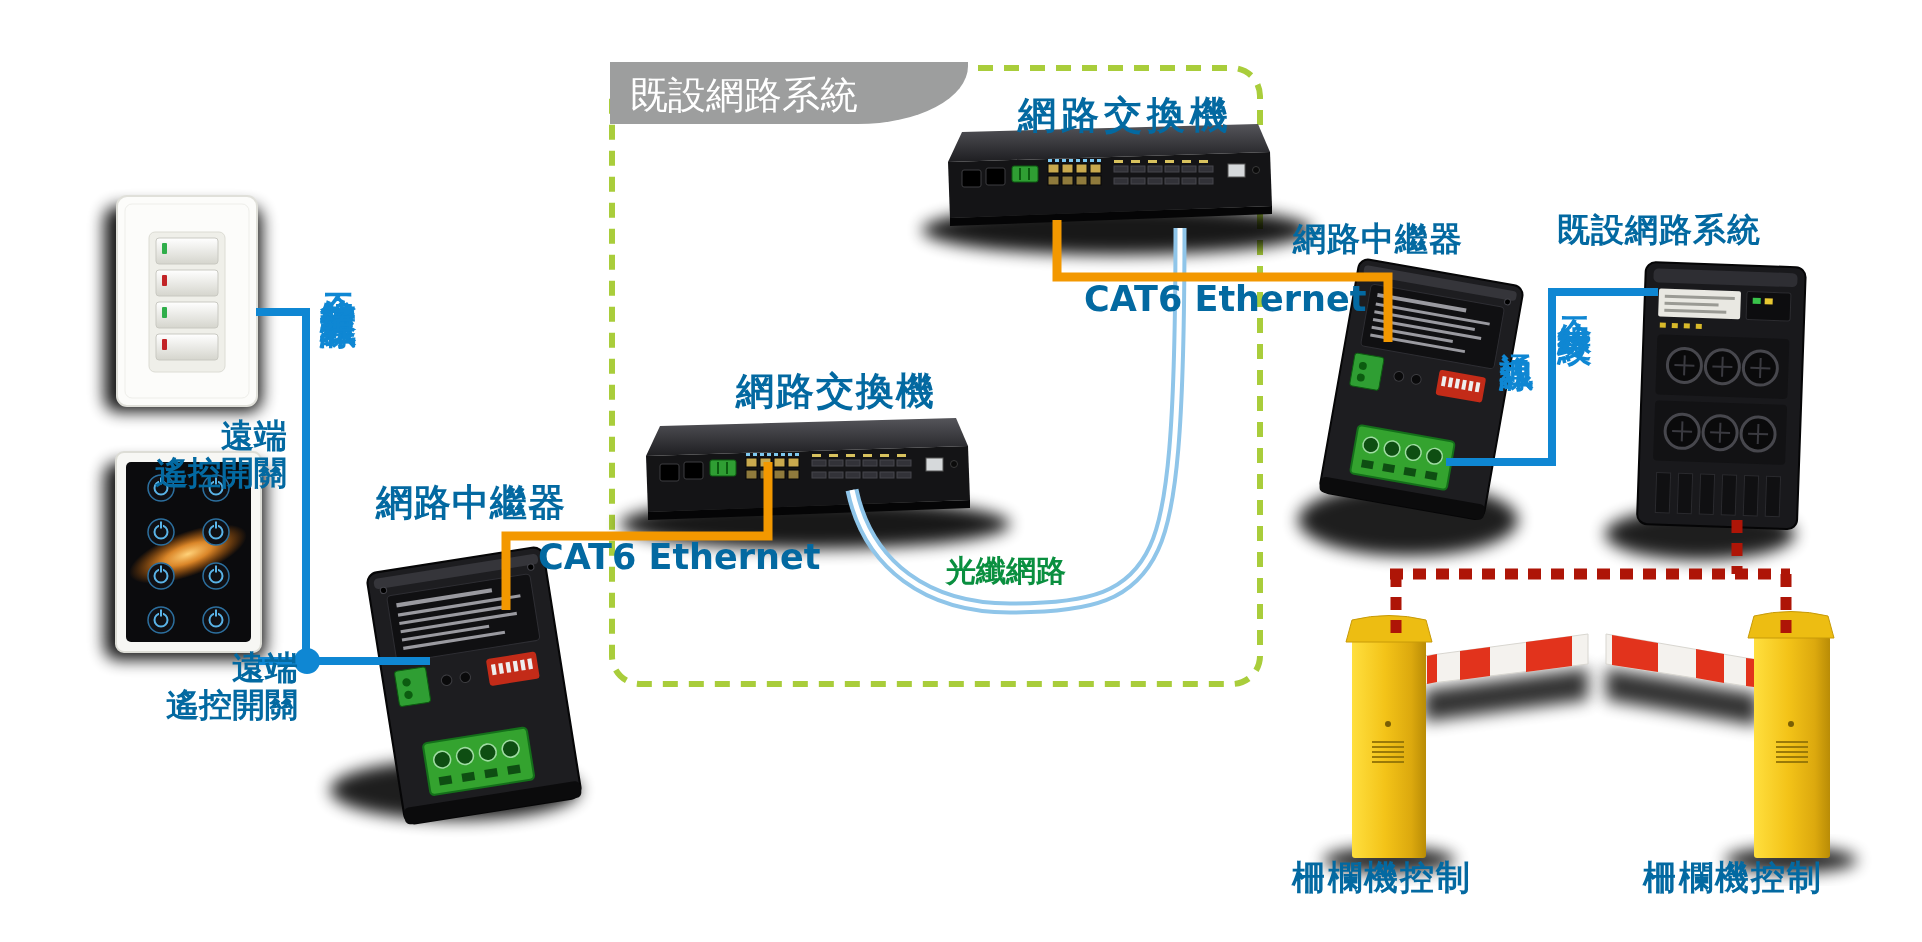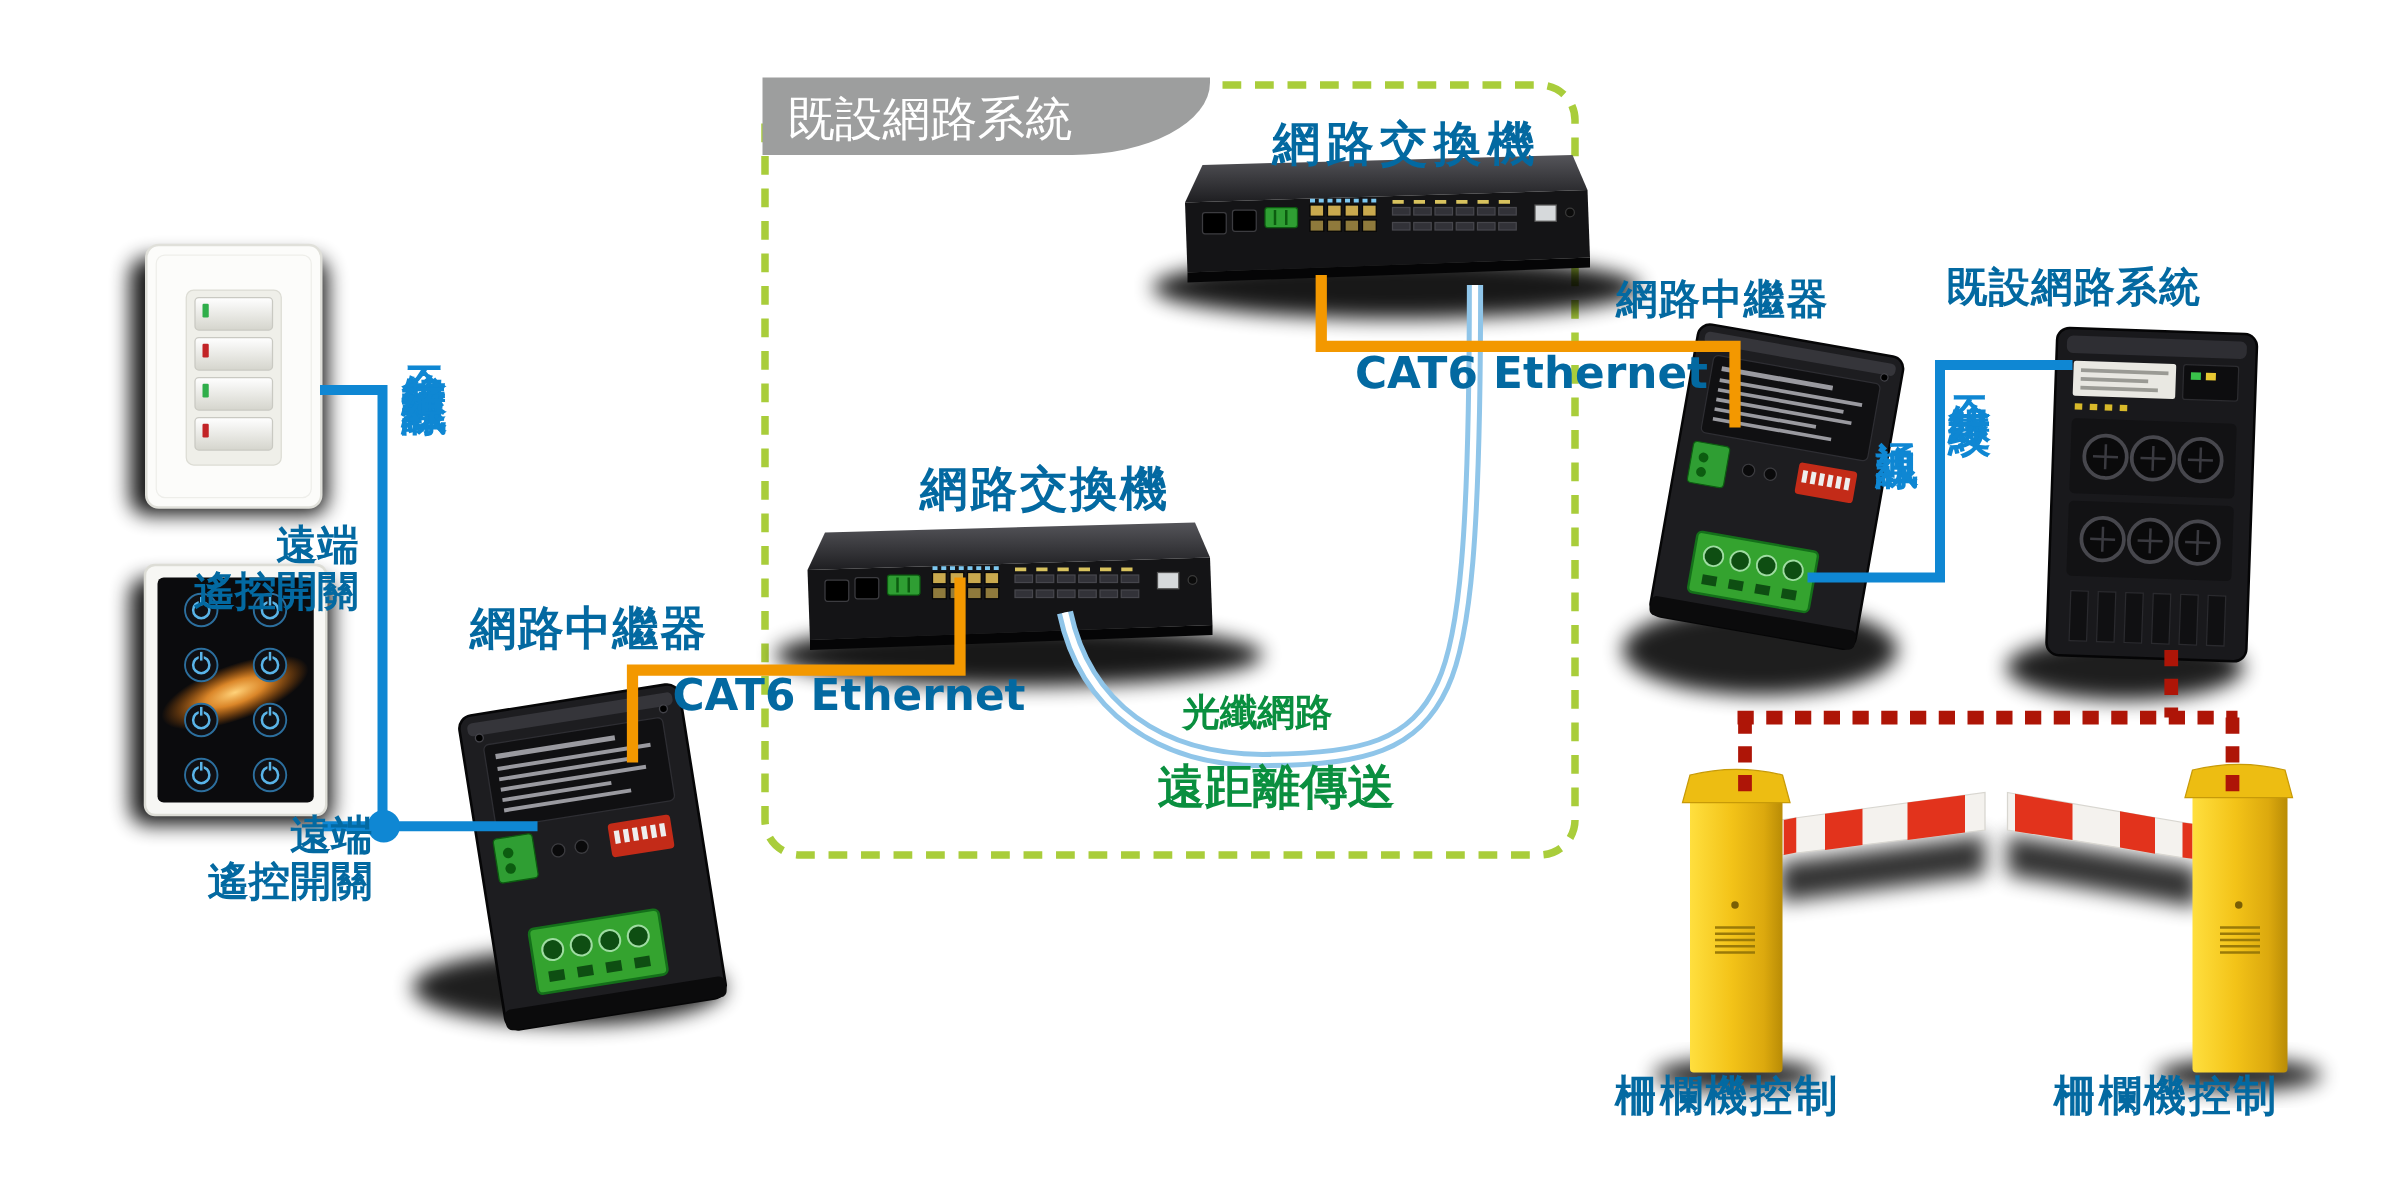--- a/index.html
+++ b/index.html
@@ -385,21 +385,20 @@
 
   <div class="lbl orange" style="left:538px;top:538px;font-size:35px;">CAT6 Ethernet</div>
 
   <div class="lbl orange" style="left:1084px;top:280px;font-size:35px;">CAT6 Ethernet</div>
 
   <div class="lbl orange" style="left:1293px;top:221px;font-size:33px;letter-spacing:1px;">網路中繼器</div>
 
   <div class="lbl orange" style="left:1557px;top:212px;font-size:33px;letter-spacing:1px;">既設網路系統</div>
 
   <div class="lbl green" style="left:946px;top:554px;font-size:30px;">光纖網路</div>
-  <div class="lbl green" style="left:926px;top:608px;font-size:38px;">遠距離傳送</div>
 
   <div class="lbl blue vert" style="left:318px;top:264px;font-size:36px;">全二線雙絞通訊線</div>
 
   <div class="lbl blue vert" style="left:1556px;top:290px;font-size:34px;">全二線雙絞</div>
   <div class="lbl blue vert" style="left:1498px;top:326px;font-size:34px;">通訊線</div>
 
   <div class="lbl orange ctr" style="left:97px;top:418px;width:190px;font-size:33px;">
     <div>遠端</div>
     <div>遙控開關</div>
   </div>

